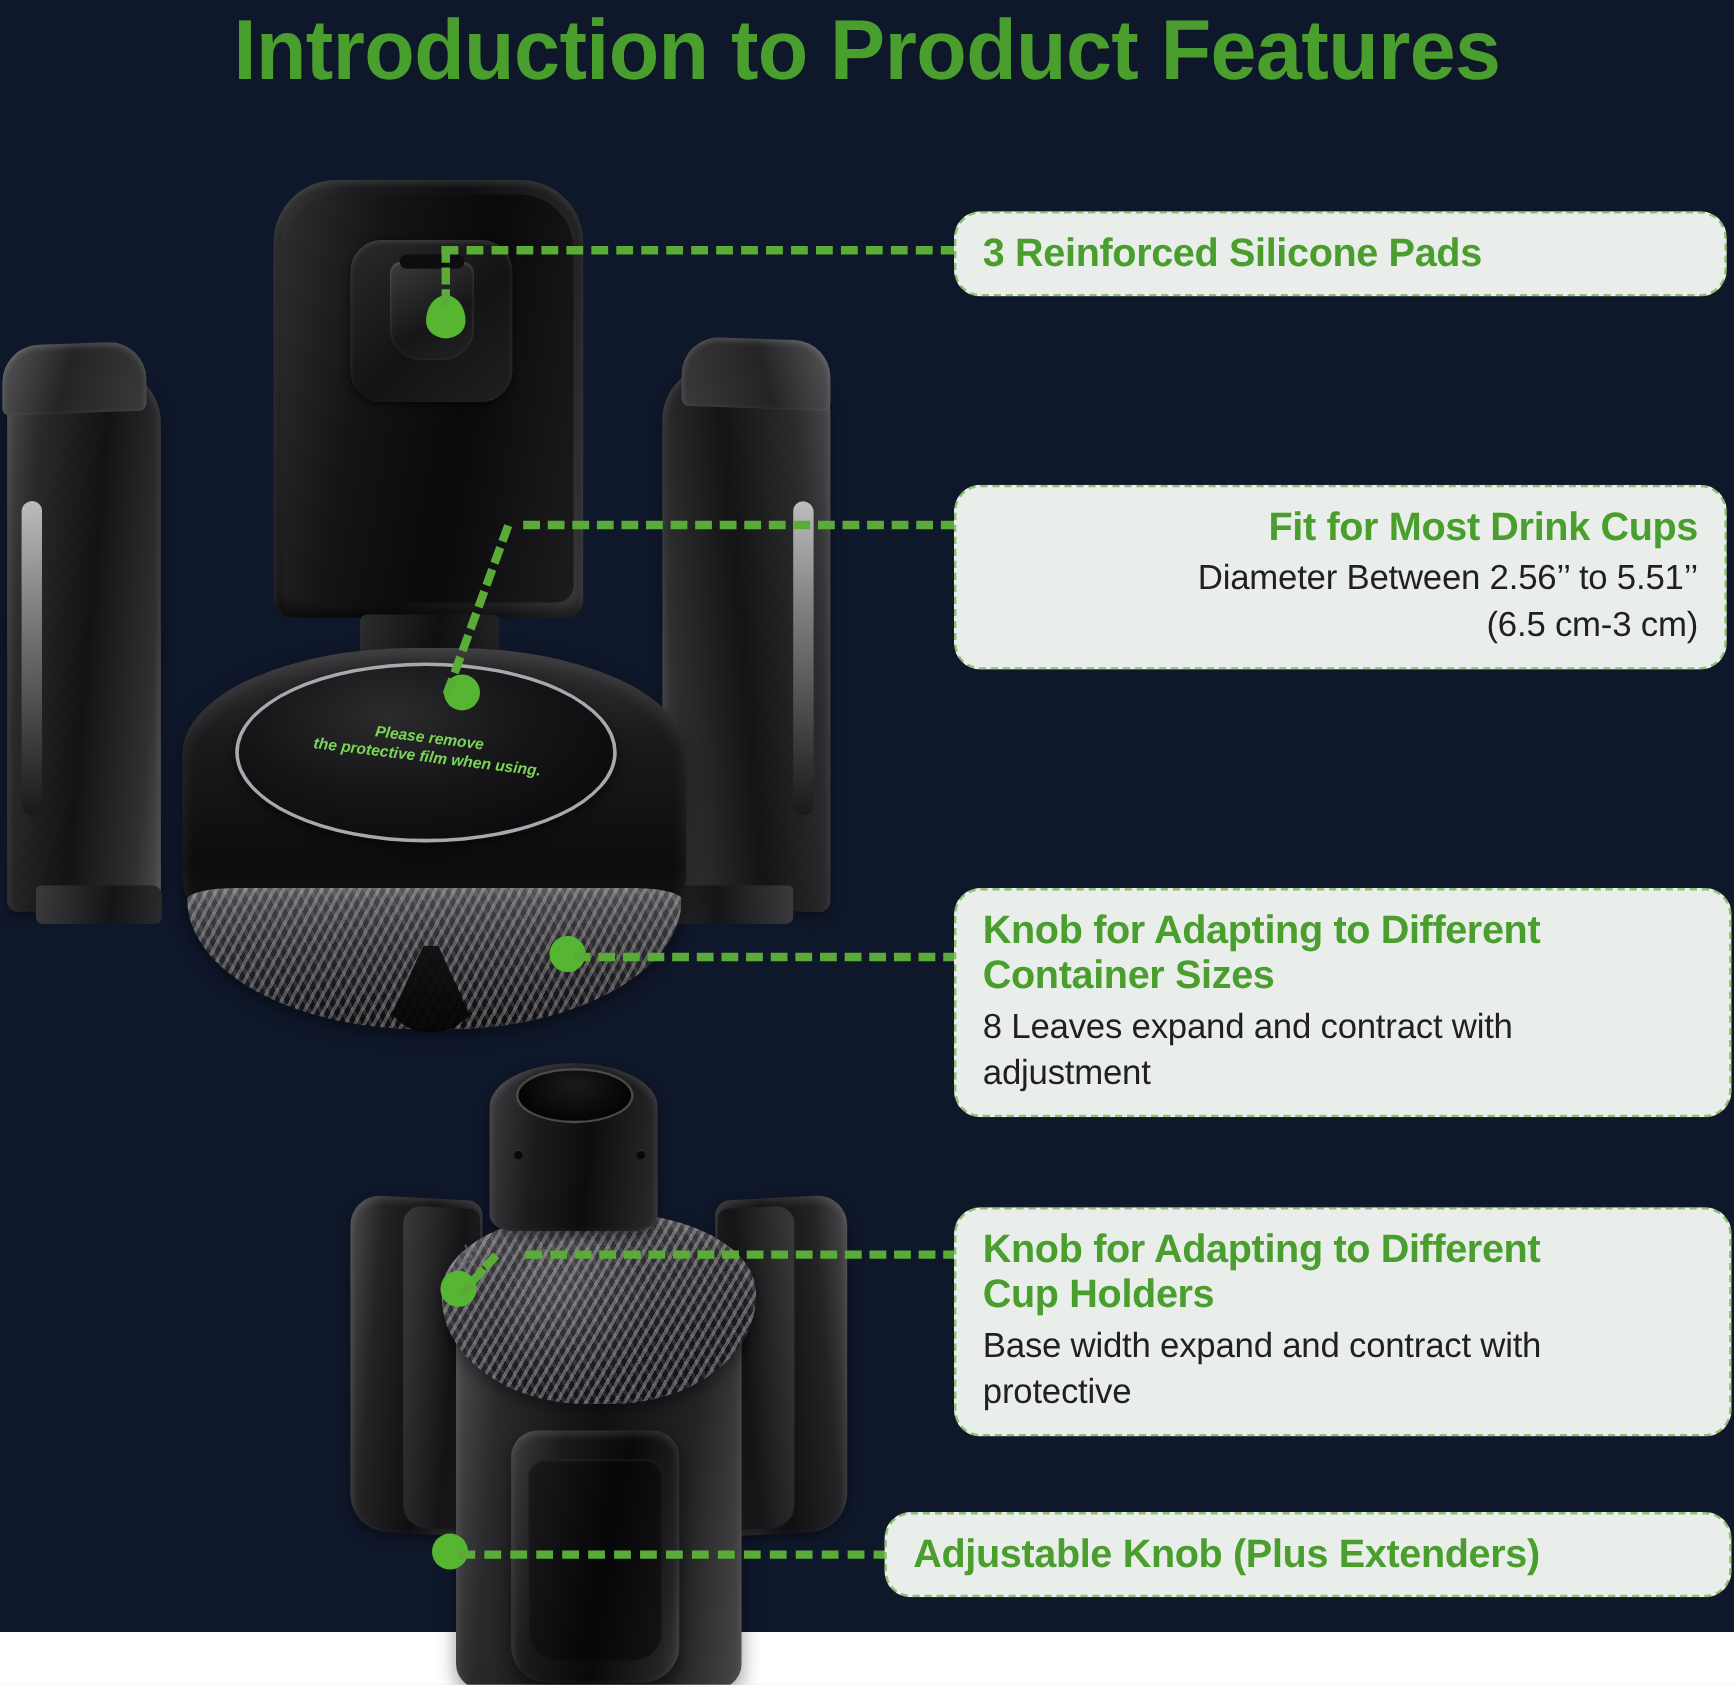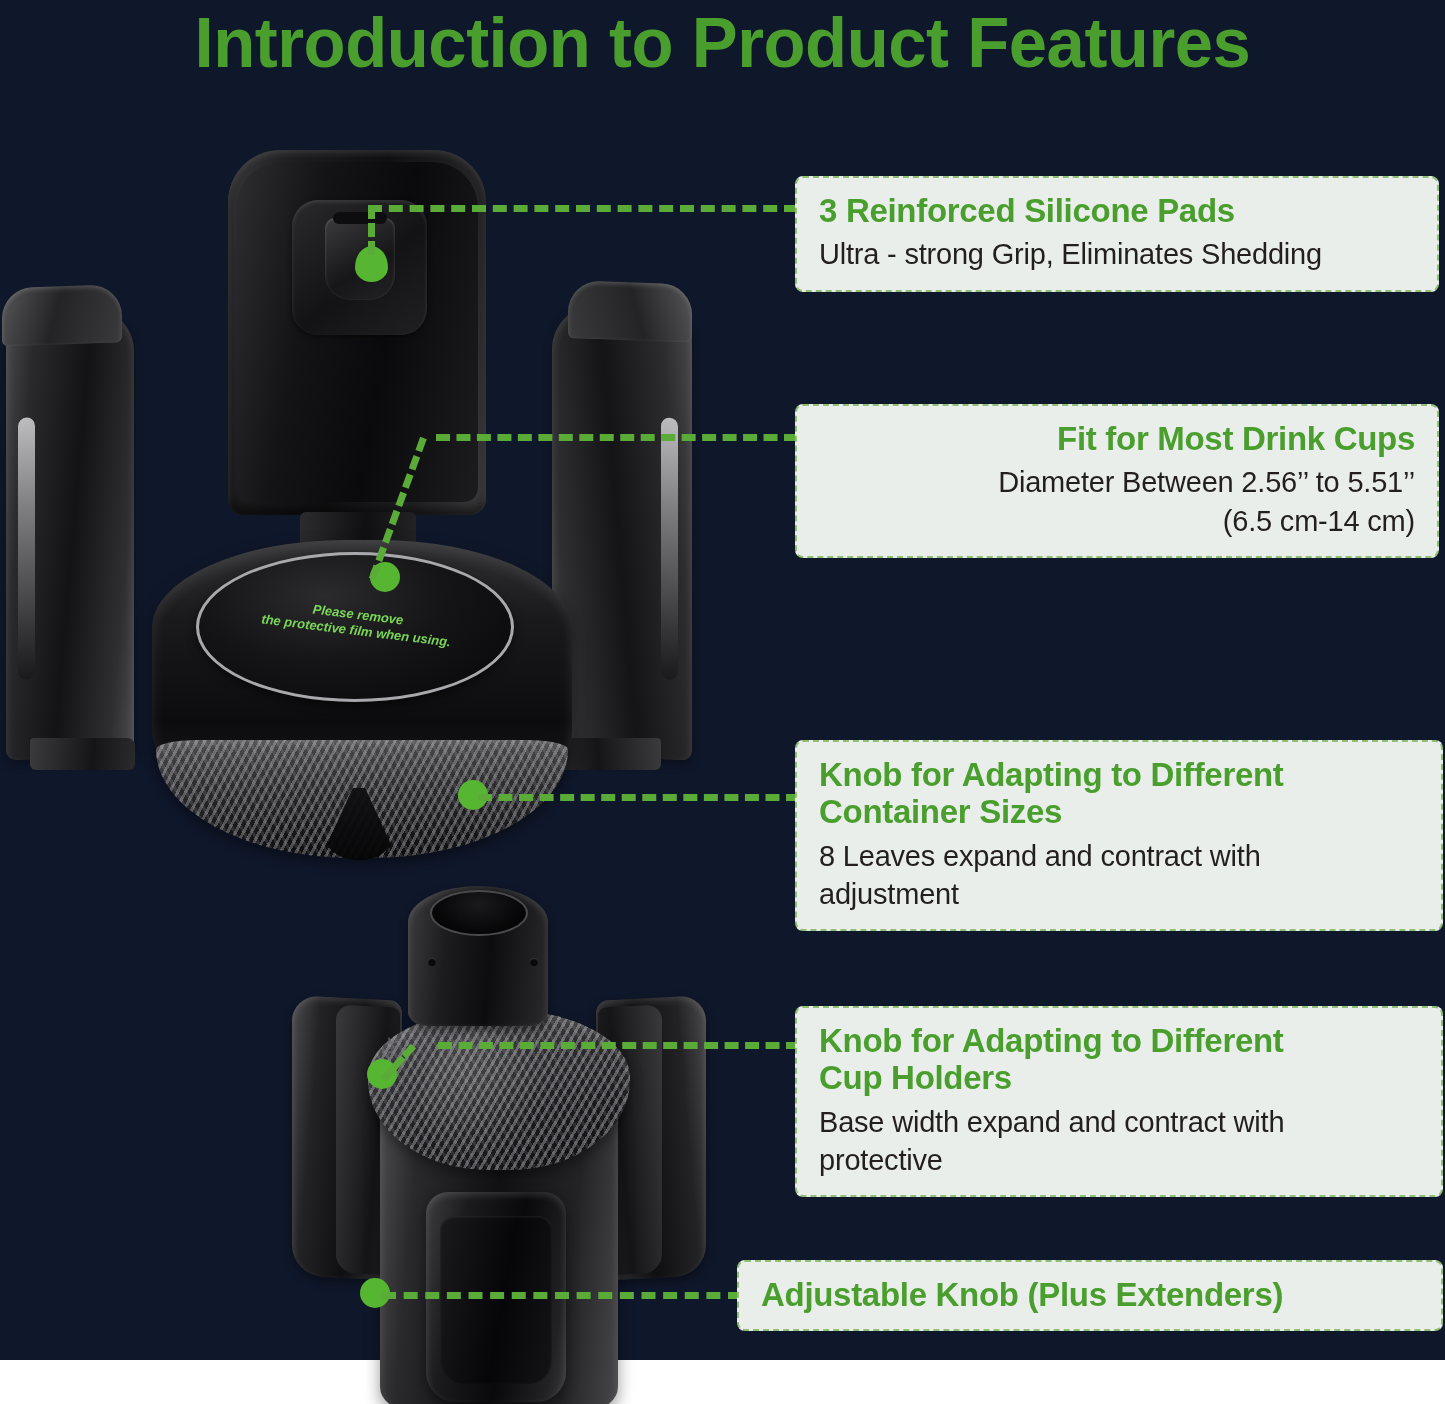--- a/index.html
+++ b/index.html
@@ -22,21 +22,21 @@
     color:#4a9e2e;
     white-space:nowrap;
     transform:scaleX(0.97);
   }
 
   
   .callout{
     position:absolute;
     background:#e9eeea;
     border:2px dashed #8fbf72;
-    border-radius:8px;
+    border-radius:22px;
     padding:14px 22px 16px 22px;
   }
   .callout h3{
     font-family:"Liberation Sans", sans-serif;
     font-weight:bold;
     font-size:33px;
     line-height:1.13;
     color:#4a9e2e;
     letter-spacing:-0.3px;
     white-space:pre-line;
@@ -362,27 +362,26 @@
 
   <div class="dot" style="left:367px;top:1059px;width:30px;height:30px;"></div>
   <div class="leader-v" style="left:410px;top:1046px;height:45px;transform:rotate(42deg);transform-origin:top center;"></div>
   <div class="leader" style="left:438px;top:1042px;width:362px;"></div>
 
   <div class="dot" style="left:360px;top:1278px;width:30px;height:30px;"></div>
   <div class="leader" style="left:382px;top:1292px;width:360px;"></div>
 
   <div class="callout" id="callout-1">
     <h3>3 Reinforced Silicone Pads</h3>
-    <p>Ultra - strong Grip, Eliminates Shedding</p>
   </div>
 
   <div class="callout" id="callout-2">
     <h3>Fit for Most Drink Cups</h3>
     <p>Diameter Between 2.56’’ to 5.51’’
-(6.5 cm-14 cm)</p>
+(6.5 cm-3 cm)</p>
   </div>
 
   <div class="callout" id="callout-3">
     <h3>Knob for Adapting to Different
 Container Sizes</h3>
     <p>8 Leaves expand and contract with
 adjustment</p>
   </div>
 
   <div class="callout" id="callout-4">

